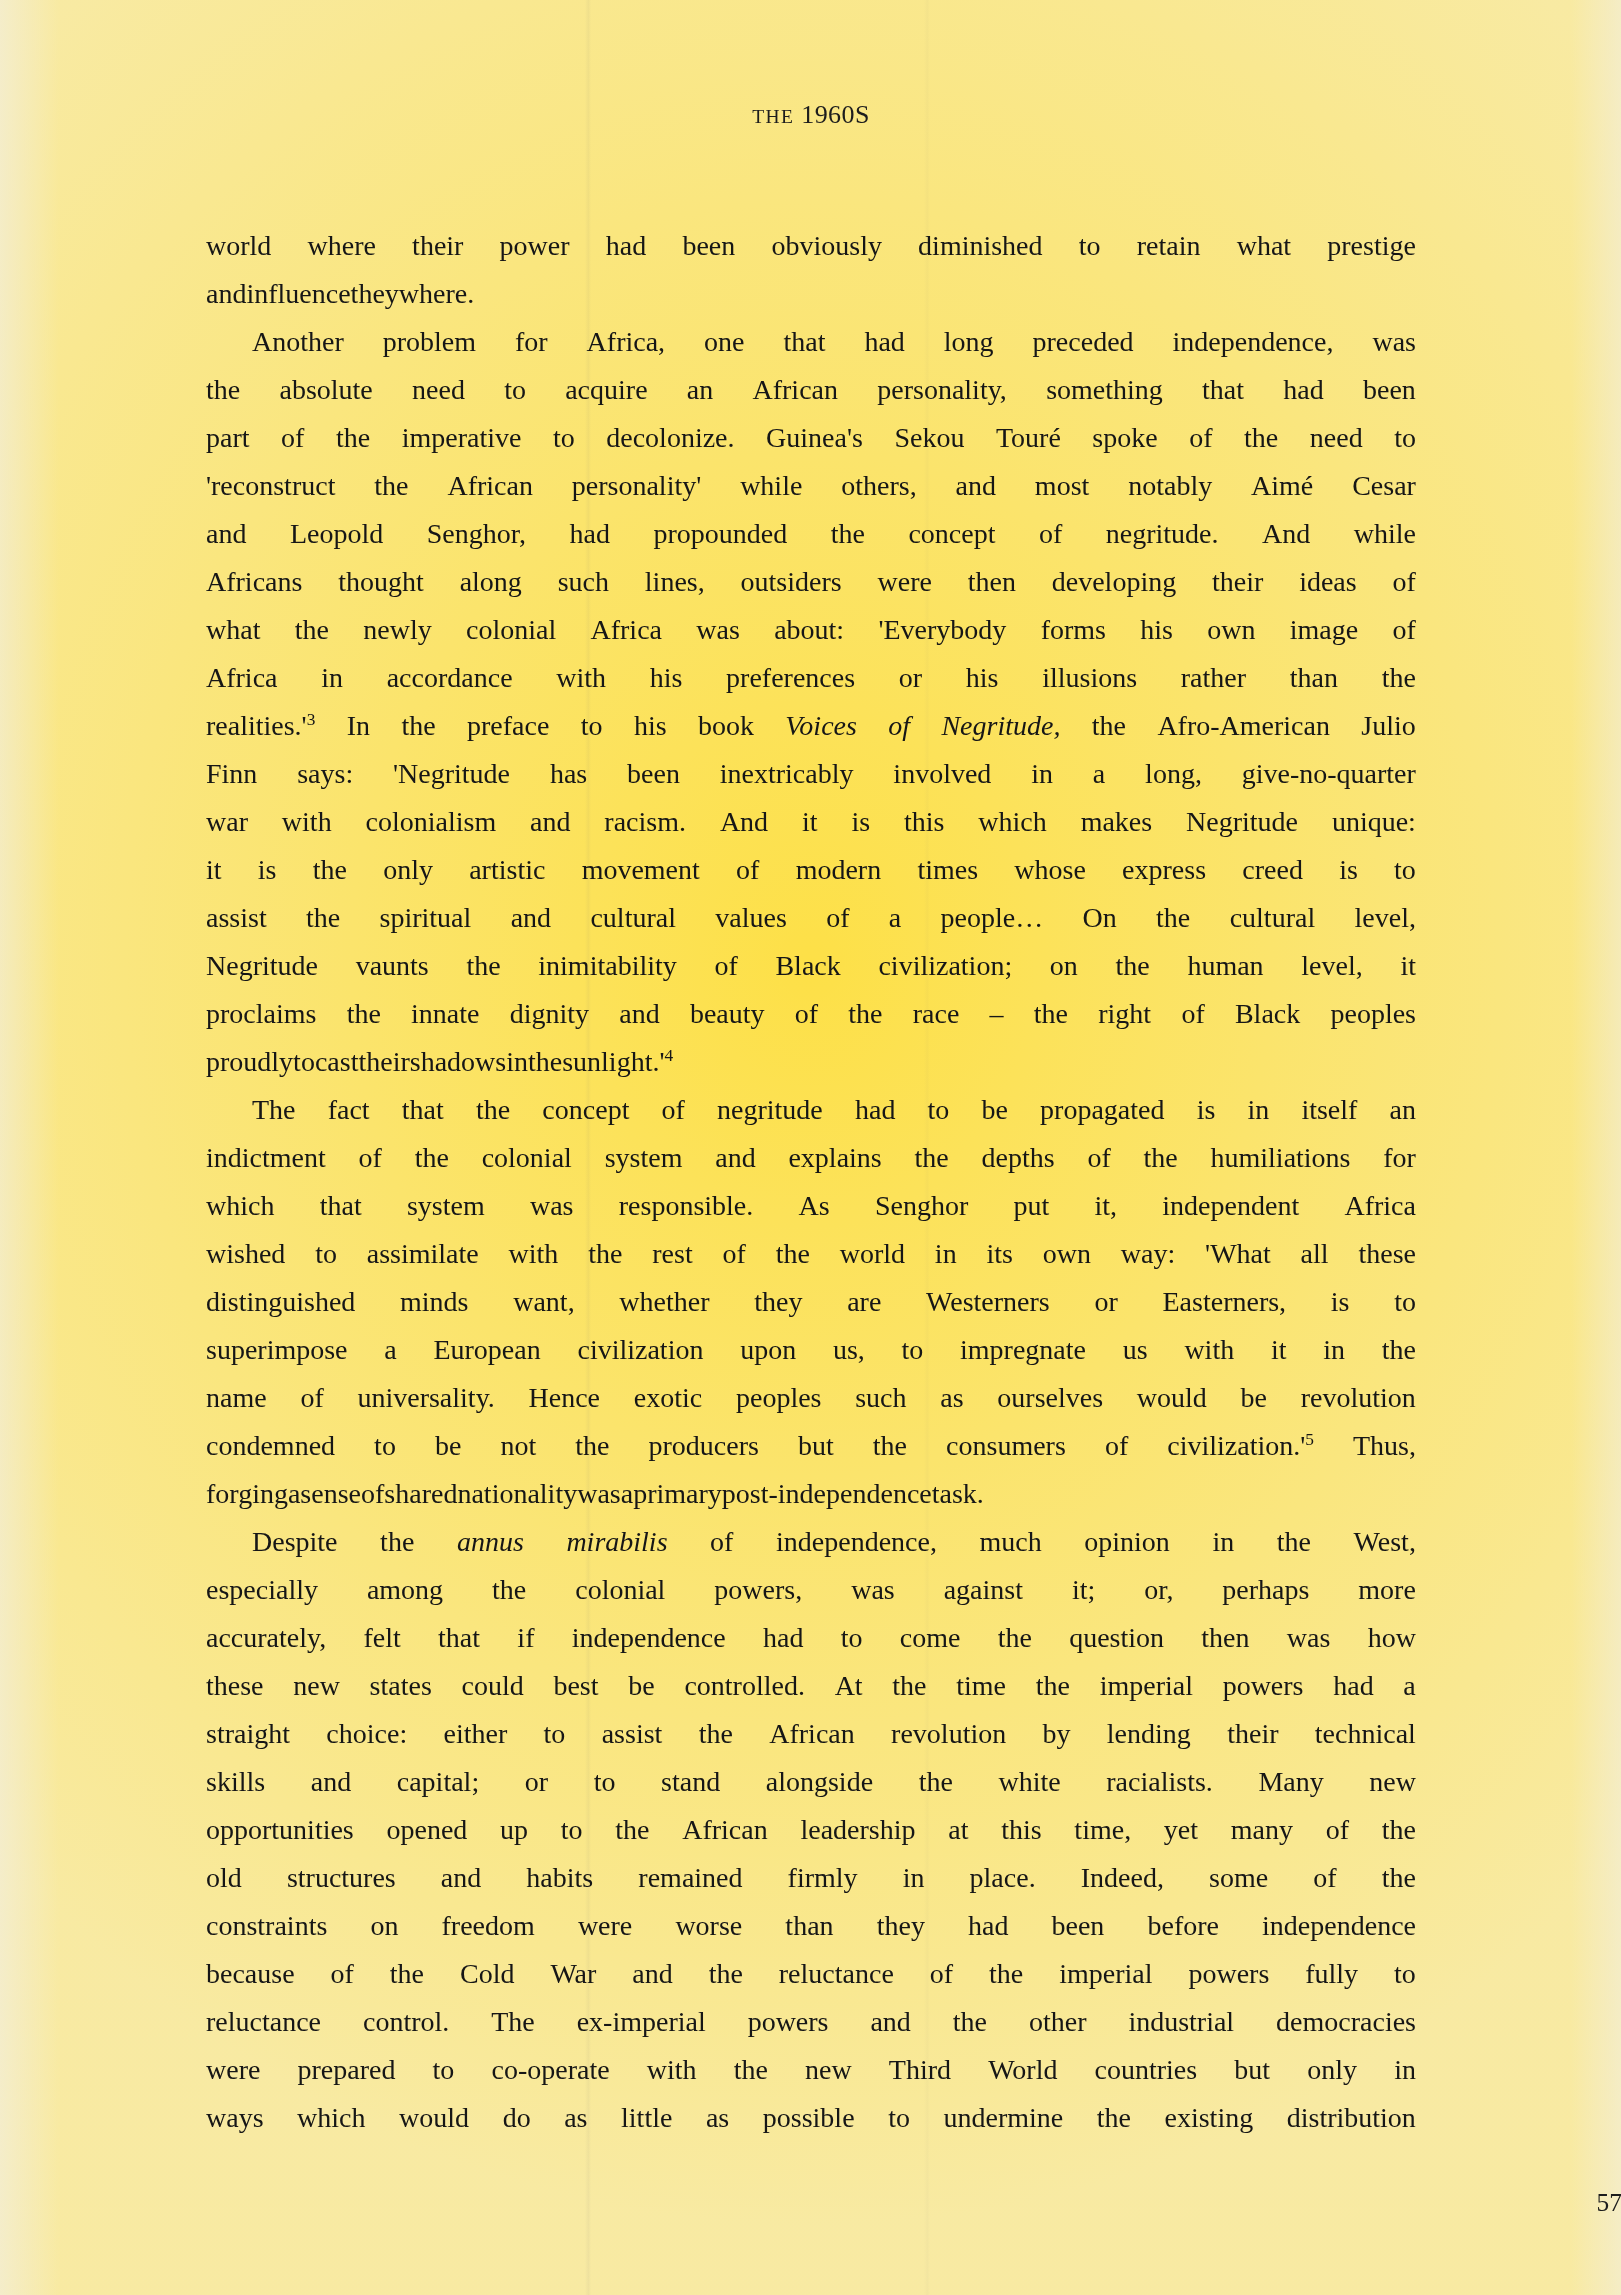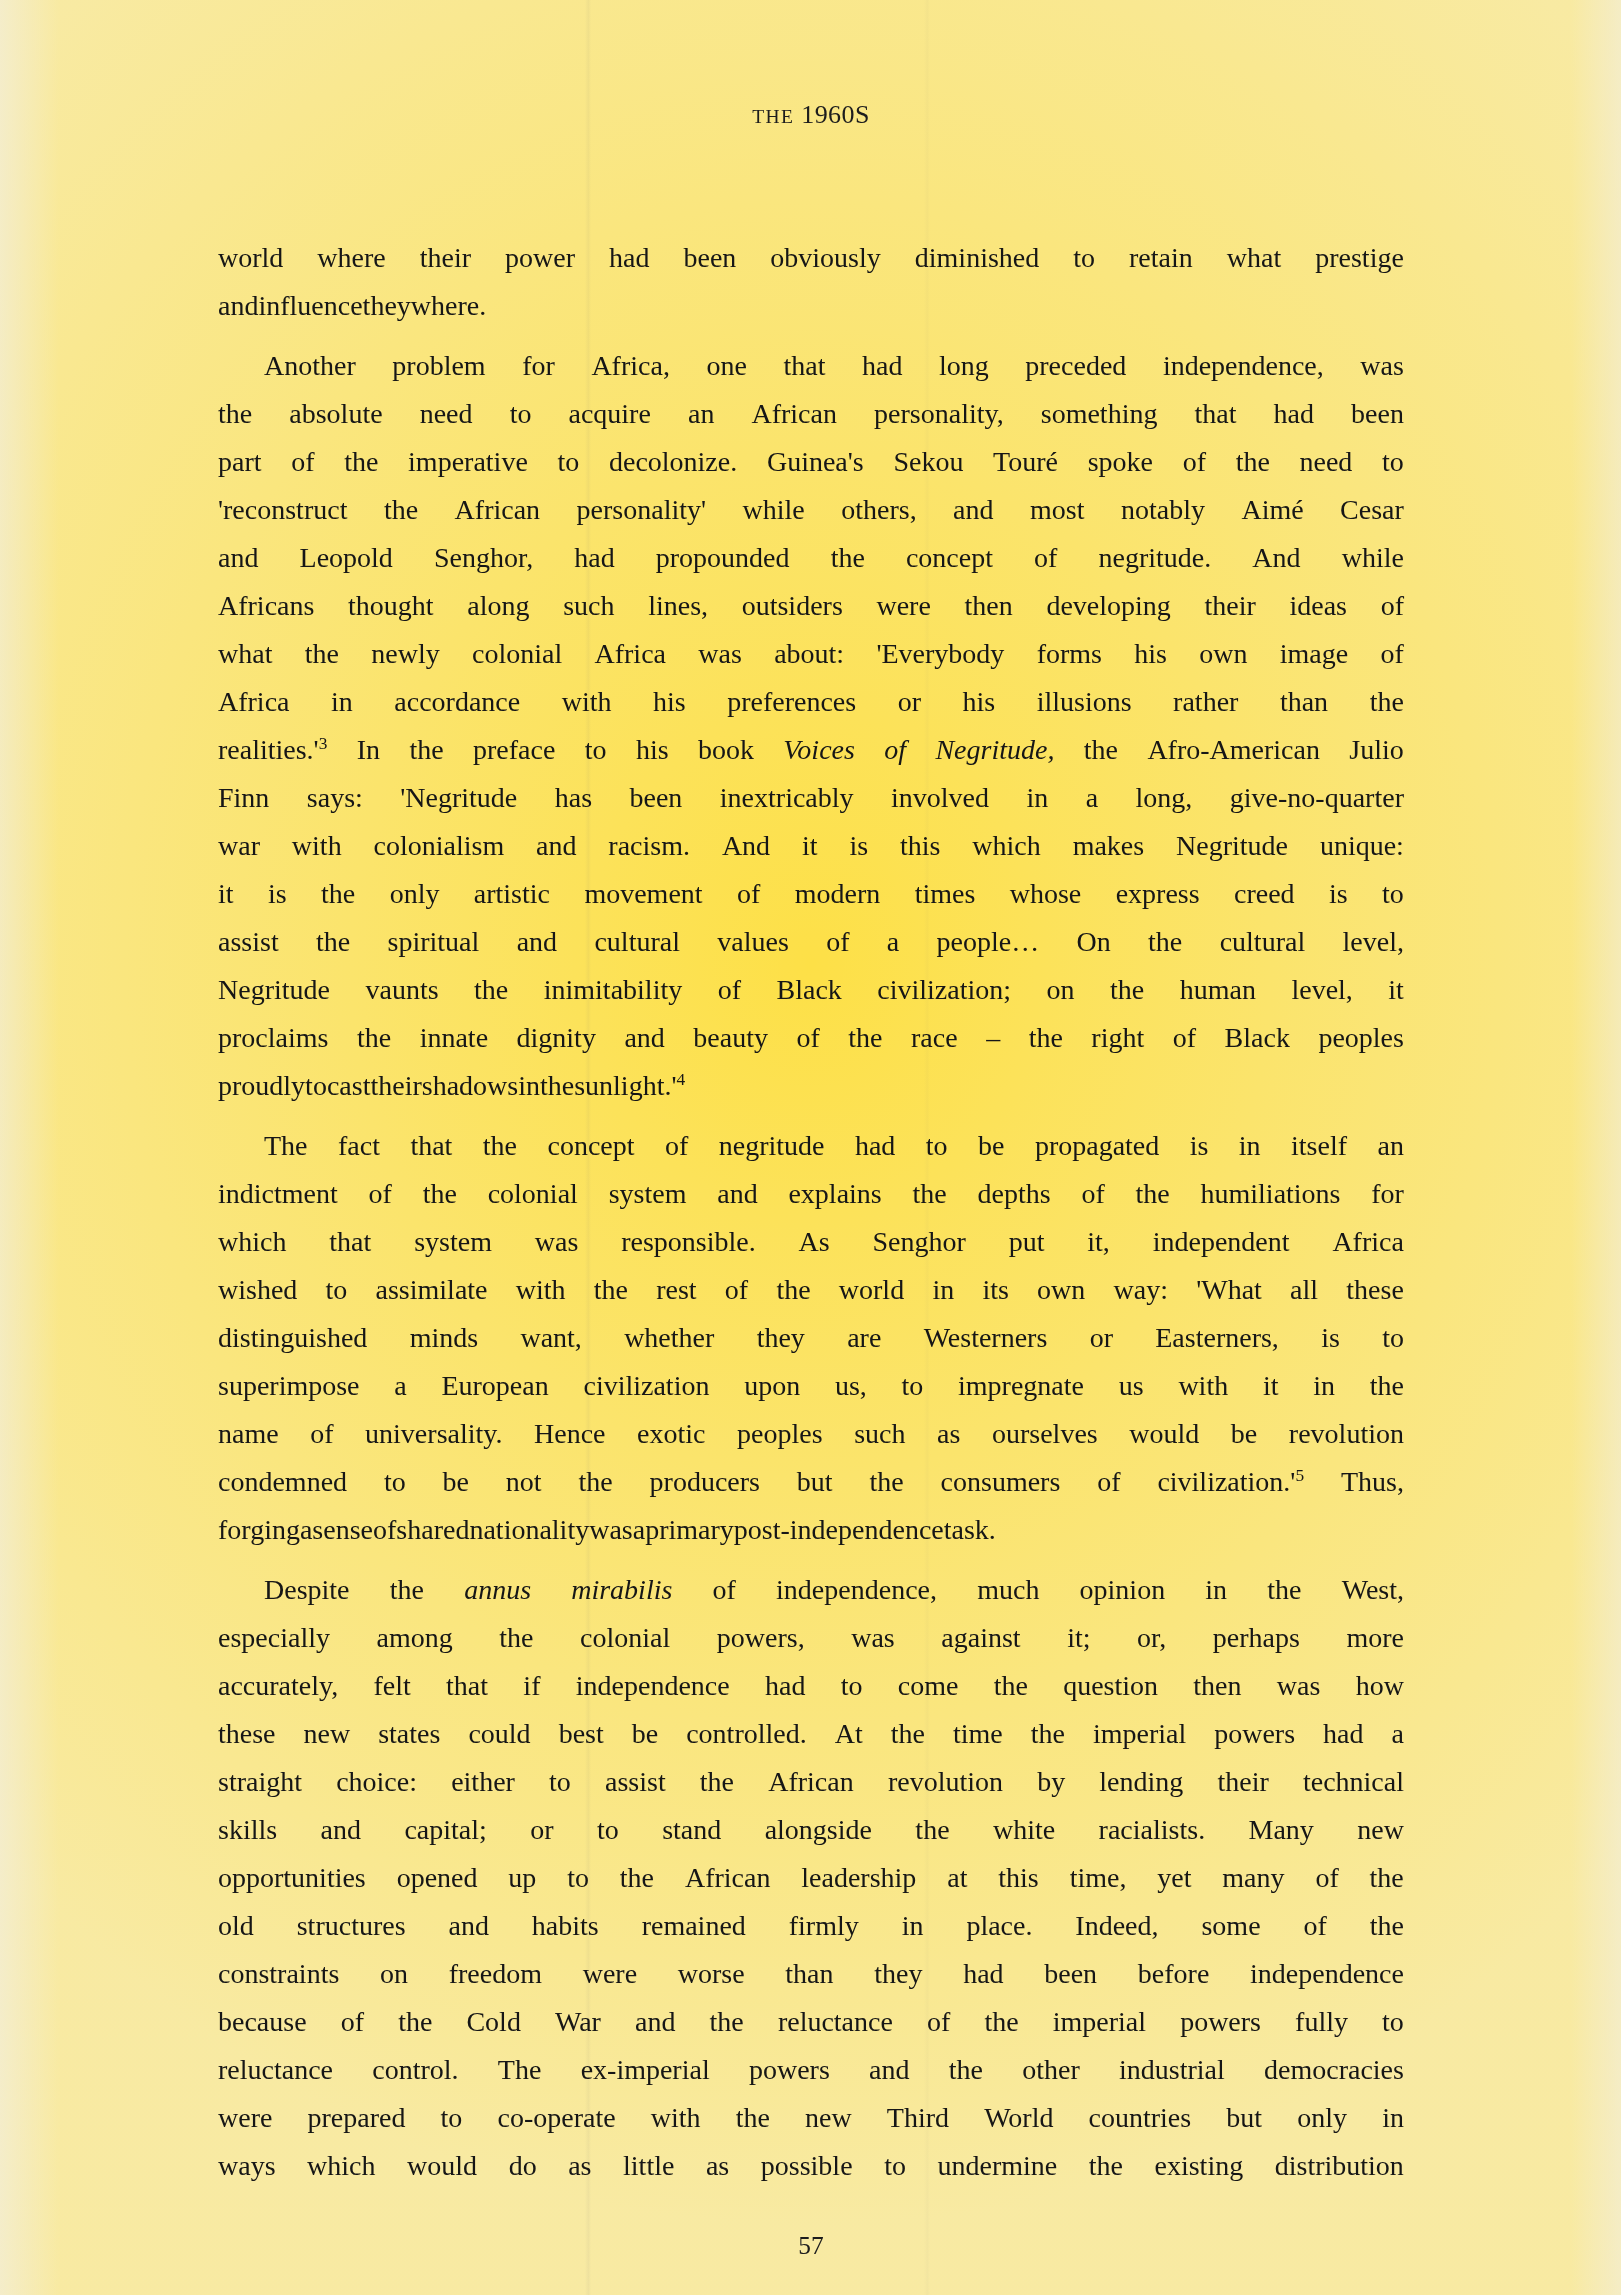--- a/index.html
+++ b/index.html
@@ -72,21 +72,21 @@
     position: absolute;
     top: 222px;
     left: 206px;
     width: 1210px;
     font-size: 28px;
     line-height: 48px;
     color: #161616;
   }
 
   .para {
-    margin: 12px;
+    margin: 0;
   }
 
   
   .ln {
     display: flex;
     white-space: pre;
     height: 48px;
     align-items: baseline;
   }
   
@@ -117,24 +117,23 @@
     vertical-align: super;
     line-height: 0;
   }
 
   
   .folio {
     position: absolute;
     top: 2188px;
     left: 0;
     right: 0;
-    text-align: center;
+    text-align: right;
     font-size: 25.4px;
     color: #1c1c1c;
-    margin-top: 43px;
   }
 </style>
 </head>
 <body>
 
 <div class="page">
 
   <div class="page-grain"></div>
   <div class="scan-streak s1"></div>
   <div class="scan-streak s2"></div>

